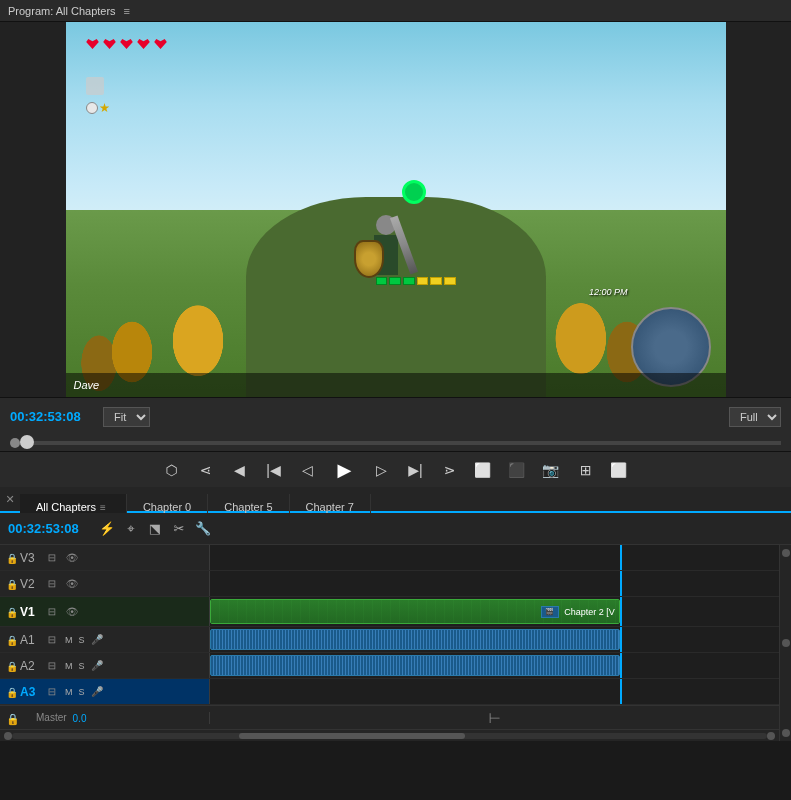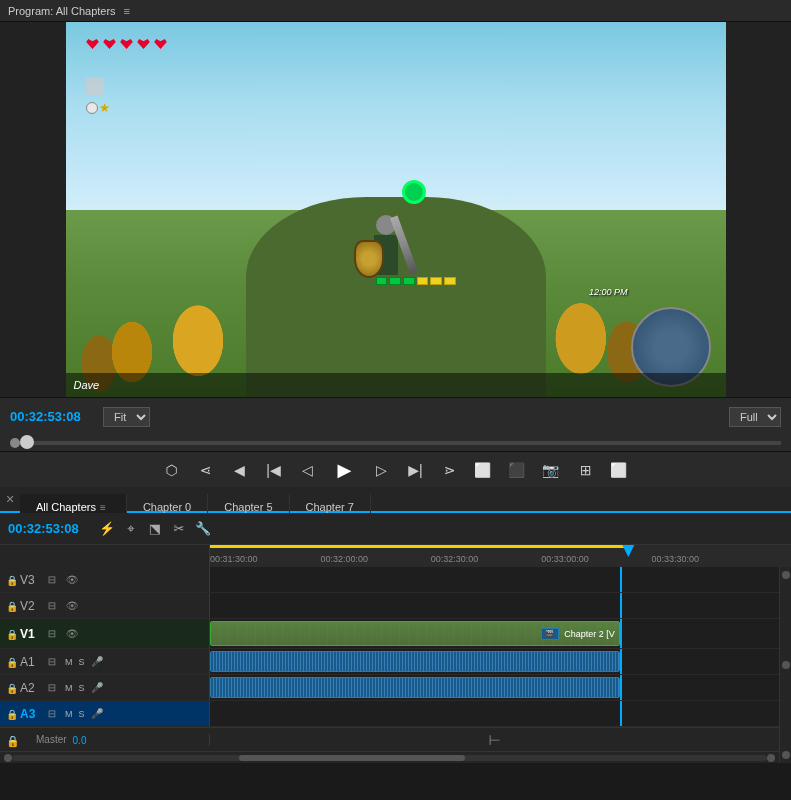--- a/index.html
+++ b/index.html
@@ -474,21 +474,21 @@
     }
     .track-content {
       flex: 1;
       position: relative;
       background: #1e1e1e;
     }
     .clip-block {
       position: absolute;
       top: 2px;
       bottom: 2px;
-      background: #be185d;
+      background: #000000;
       border: 1px solid #3aaa3a;
       border-radius: 2px;
       overflow: hidden;
     }
     .clip-label {
       position: absolute;
       right: 4px;
       top: 50%;
       transform: translateY(-50%);
       font-size: 9px;
@@ -734,35 +734,20 @@
 
   <div class="timeline-toolbar">
     <span class="tl-timecode">00:32:53:08</span>
     <button class="tl-tool-btn">⚡</button>
     <button class="tl-tool-btn">⌖</button>
     <button class="tl-tool-btn">⬔</button>
     <button class="tl-tool-btn">✂</button>
     <button class="tl-tool-btn">🔧</button>
   </div>
 
-  <div class="timeline-ruler">
-    <div class="ruler-left-panel"></div>
-    <div class="ruler-right">
-
-      <div style="position:absolute;top:0;left:0;width:72%;height:3px;background:#f0d000;z-index:5;"></div>
-
-      <div style="position:absolute;top:0;left:calc(72% - 6px);width:12px;height:12px;background:#00aaff;clip-path:polygon(0 0,100% 0,50% 100%);z-index:11;"></div>
-
-      <span class="ruler-label" style="left:0%;">00:31:30:00</span>
-      <span class="ruler-label" style="left:19%;">00:32:00:00</span>
-      <span class="ruler-label" style="left:38%;">00:32:30:00</span>
-      <span class="ruler-label" style="left:57%;">00:33:00:00</span>
-      <span class="ruler-label" style="left:76%;">00:33:30:00</span>
-    </div>
-  </div>
 
   <div class="track-area-wrap">
     <div class="panel-main">
       <div class="track-area">
 
         <div class="track-row">
           <div class="track-header">
             <span class="lock-icon">🔒</span>
             <span class="track-label">V3</span>
             <div class="track-icon-btn">⊟</div>

